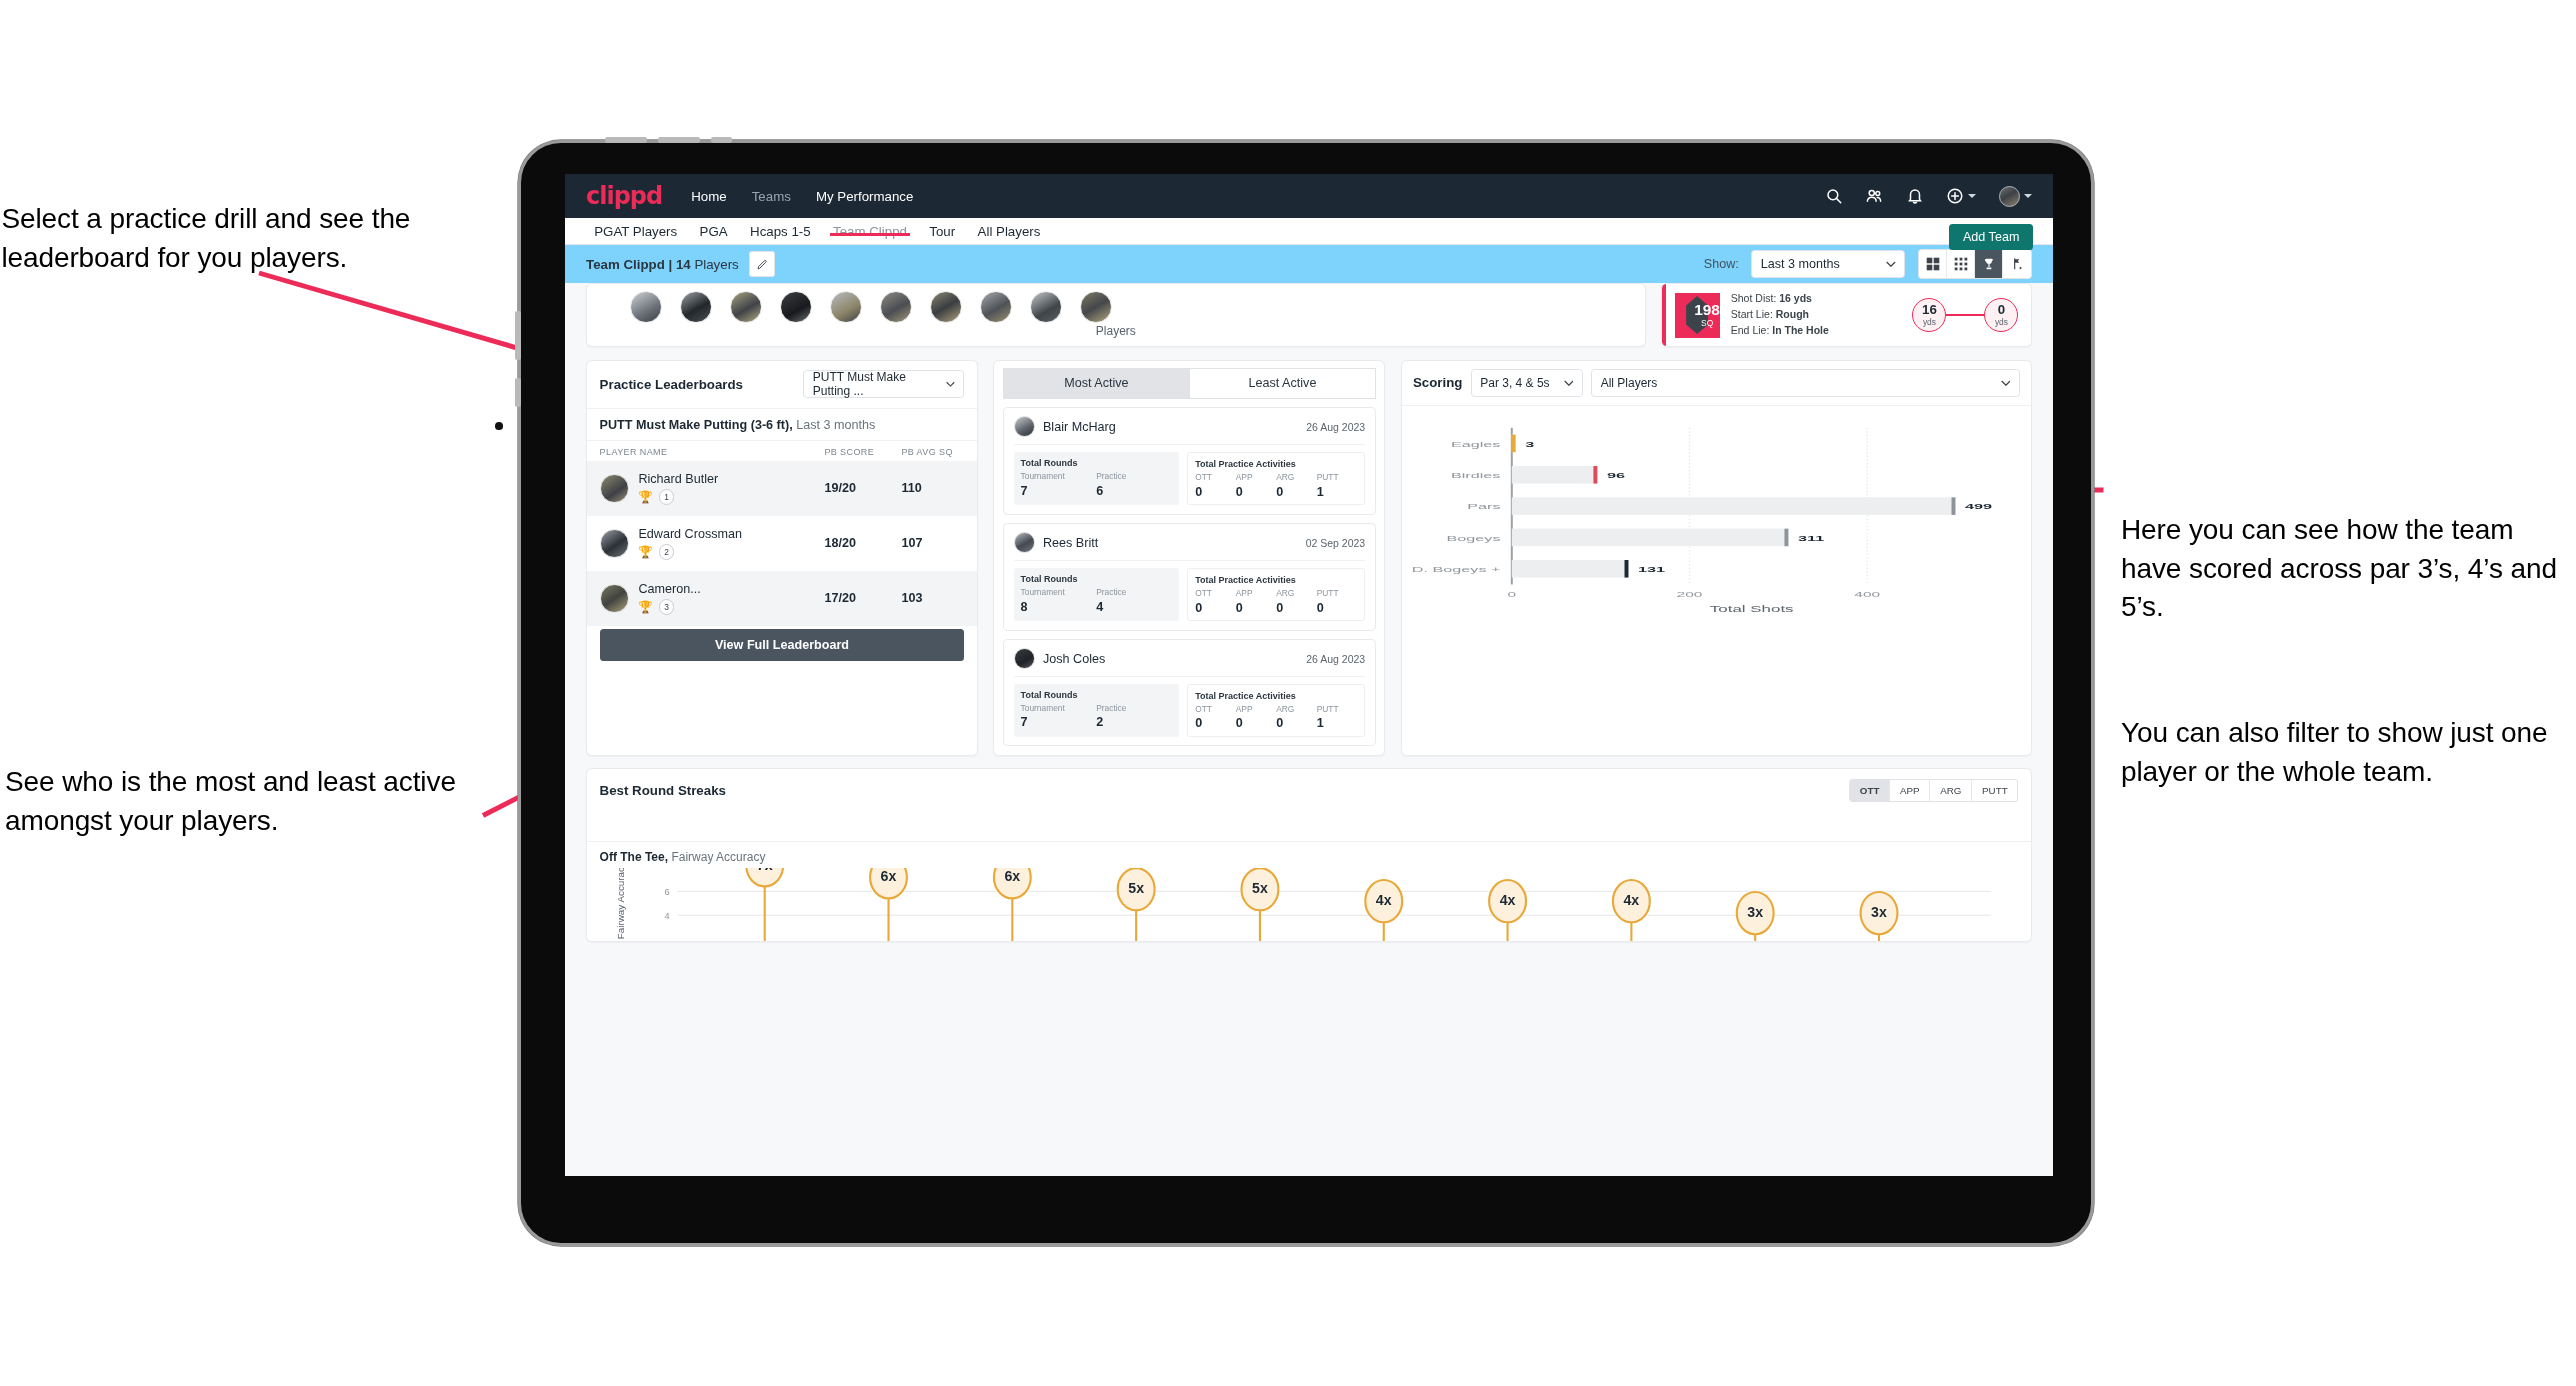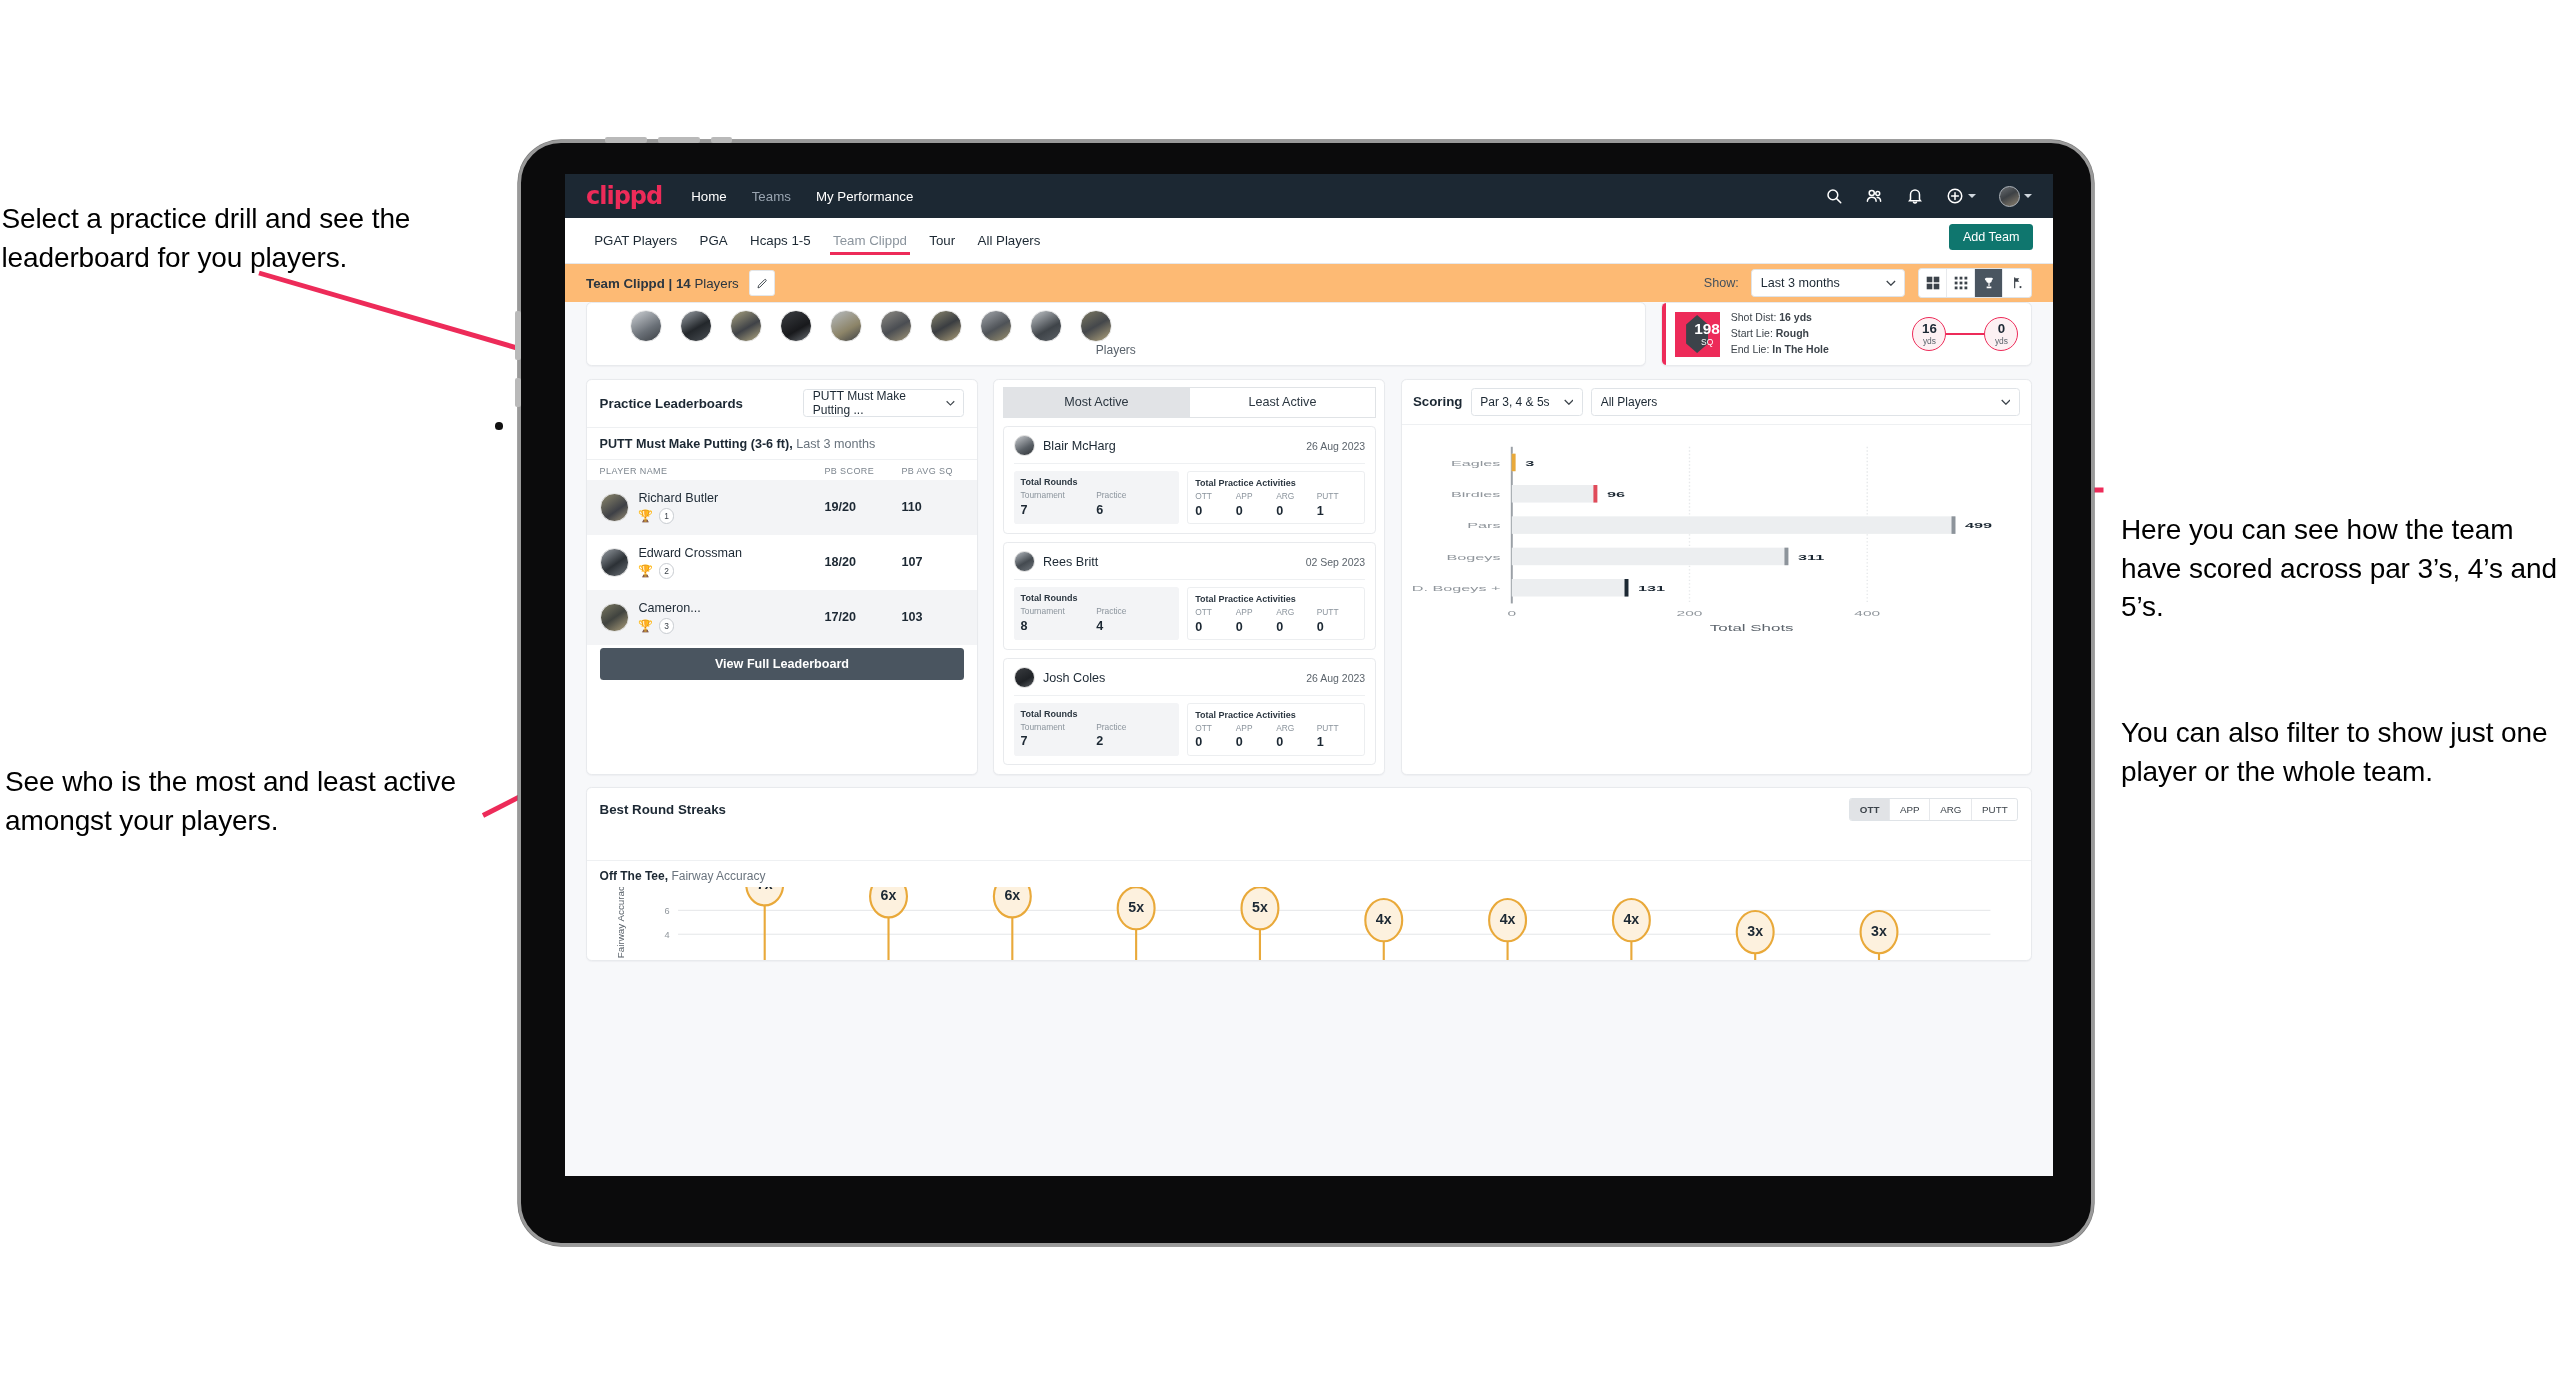--- a/index.html
+++ b/index.html
@@ -61,36 +61,36 @@
   .nav-ic { width: 18px; height: 18px; display:block; }
   .nav-ic svg { width:100%; height:100%; display:block; }
   .caret-sm { width: 0; height: 0; border-left: 4.2px solid transparent; border-right: 4.2px solid transparent;
               border-top: 4.9px solid #cfd6dd; margin-left: 4.2px; }
   #avatar-nav { width: 21px; height: 21px; border-radius: 50%;
                 background: linear-gradient(150deg,#6c6f73 0%,#3d4145 45%,#8d8270 100%); border:1px solid #aeb4ba; }
   .nav-grp { display: flex; align-items: center; cursor: pointer; }
 
   
   #tabbar {
-    height: 46px; background: #ffffff; display: flex; align-items: stretch;
+    height: 27px; background: #ffffff; display: flex; align-items: stretch;
     padding: 8px 18px; border-bottom: 0.7px solid #e6e8eb; position: relative;
   }
   .tab { display:flex; align-items:center; padding: 0 11.2px; font-size: 13.3px; color: #1c2833; cursor:pointer; position:relative; }
   .tab.muted { color: #8b949d; }
   .tab.active::after {
     content:''; position:absolute; left: 8.4px; right: 8.4px; bottom: 0; height: 2.8px; background: #ed2b59;
   }
   #add-team-btn {
     position: absolute; right: 19.6px; top: 5.6px;
     background: #0f766e; color: #fff; font-size: 12.6px; border-radius: 3.5px;
     padding: 6.3px 14px; cursor: pointer;
   }
 
   
-  #subhead { height: 38px; display:flex; align-items:center; padding: 0 21px; background: #fdba74; }
+  #subhead { height: 38px; display:flex; align-items:center; padding: 0 21px; background: #7dd3fc; }
   #team-label { font-size: 13.3px; color: #2b3640; }
   #team-label b { font-weight: 700; }
   #edit-btn { width: 26.6px; height: 26.6px; background:#fff; border:0.7px solid #e3e6e9; border-radius:2.8px;
               margin-left: 9.8px; display:flex; align-items:center; justify-content:center; cursor:pointer; }
   #edit-btn svg { width:12.6px; height:12.6px; }
 
   #subhead-right { margin-left:auto; display:flex; align-items:center; gap: 12.6px; }
   #show-label { font-size: 12.6px; color: #43505c; }
   #show-select {
     width: 154px; height: 28px; border:0.7px solid #dfe3e7; background:#fff; border-radius:3.5px;

